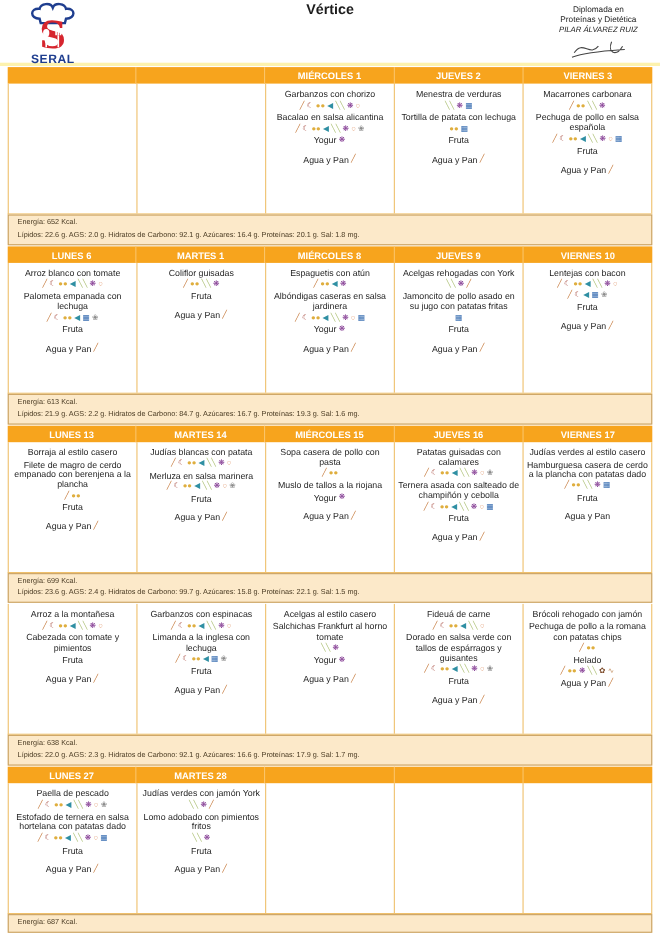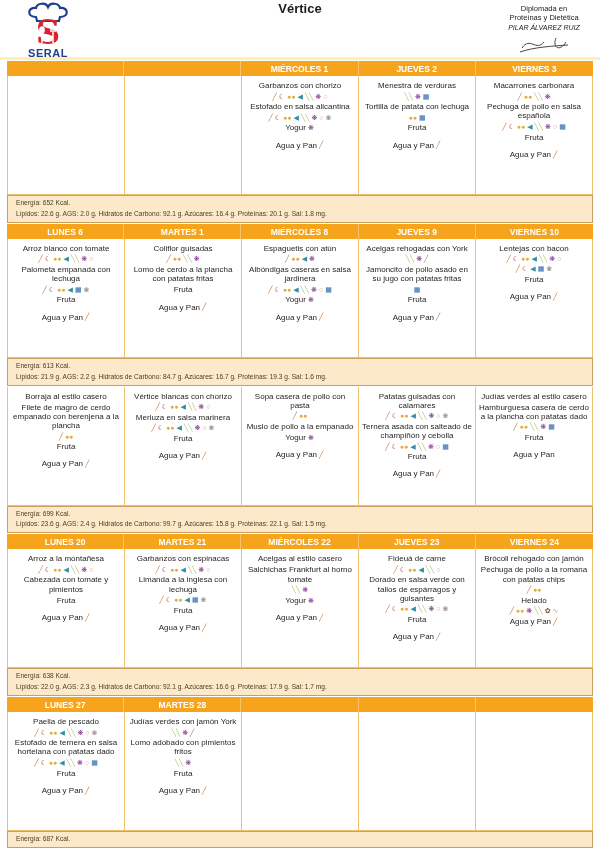--- a/index.html
+++ b/index.html
@@ -88,21 +88,21 @@
           <div class="dh">MIÉRCOLES 1</div>
           <div class="dh">JUEVES 2</div>
           <div class="dh">VIERNES 3</div>
         </div>
         <div class="body-row">
           <div class="cell"></div>
           <div class="cell"></div>
           <div class="cell">
             <div class="line"><span class="txt">Garbanzos con chorizo</span></div>
             <div class="line icon-row"><span class="icon" style="color: rgb(197, 121, 59);">╱</span><span class="icon" style="color: rgb(154, 51, 38);">☾</span><span class="icon" style="color: rgb(223, 174, 62);">●●</span><span class="icon" style="color: rgb(47, 143, 163);">◀</span><span class="icon" style="color: rgb(174, 193, 119);">╲╲</span><span class="icon" style="color: rgb(123, 45, 139);">❋</span><span class="icon" style="color: rgb(226, 160, 122);">○</span></div>
-            <div class="line"><span class="txt">Estofado en salsa alicantina</span></div>
+            <div class="line"><span class="txt">Bacalao en salsa alicantina</span></div>
             <div class="line icon-row"><span class="icon" style="color: rgb(197, 121, 59);">╱</span><span class="icon" style="color: rgb(154, 51, 38);">☾</span><span class="icon" style="color: rgb(223, 174, 62);">●●</span><span class="icon" style="color: rgb(47, 143, 163);">◀</span><span class="icon" style="color: rgb(174, 193, 119);">╲╲</span><span class="icon" style="color: rgb(123, 45, 139);">❋</span><span class="icon" style="color: rgb(226, 160, 122);">○</span><span class="icon" style="color: rgb(140, 140, 140);">❀</span></div>
             <div class="line"><span class="txt">Yogur</span><span class="icon" style="color: rgb(123, 45, 139);">❋</span></div>
             <div class="line gap"><span class="txt">Agua y Pan</span><span class="icon" style="color: rgb(197, 121, 59);">╱</span></div>
           </div>
           <div class="cell">
             <div class="line"><span class="txt">Menestra de verduras</span></div>
             <div class="line icon-row"><span class="icon" style="color: rgb(174, 193, 119);">╲╲</span><span class="icon" style="color: rgb(123, 45, 139);">❋</span><span class="icon" style="color: rgb(48, 104, 174);">▦</span></div>
             <div class="line"><span class="txt">Tortilla de patata con lechuga</span></div>
             <div class="line icon-row"><span class="icon" style="color: rgb(223, 174, 62);">●●</span><span class="icon" style="color: rgb(48, 104, 174);">▦</span></div>
             <div class="line"><span class="txt">Fruta</span></div>
@@ -135,21 +135,20 @@
             <div class="line"><span class="txt">Arroz blanco con tomate</span></div>
             <div class="line icon-row"><span class="icon" style="color: rgb(197, 121, 59);">╱</span><span class="icon" style="color: rgb(154, 51, 38);">☾</span><span class="icon" style="color: rgb(223, 174, 62);">●●</span><span class="icon" style="color: rgb(47, 143, 163);">◀</span><span class="icon" style="color: rgb(174, 193, 119);">╲╲</span><span class="icon" style="color: rgb(123, 45, 139);">❋</span><span class="icon" style="color: rgb(226, 160, 122);">○</span></div>
             <div class="line"><span class="txt">Palometa empanada con lechuga</span></div>
             <div class="line icon-row"><span class="icon" style="color: rgb(197, 121, 59);">╱</span><span class="icon" style="color: rgb(154, 51, 38);">☾</span><span class="icon" style="color: rgb(223, 174, 62);">●●</span><span class="icon" style="color: rgb(47, 143, 163);">◀</span><span class="icon" style="color: rgb(48, 104, 174);">▦</span><span class="icon" style="color: rgb(140, 140, 140);">❀</span></div>
             <div class="line"><span class="txt">Fruta</span></div>
             <div class="line gap"><span class="txt">Agua y Pan</span><span class="icon" style="color: rgb(197, 121, 59);">╱</span></div>
           </div>
           <div class="cell">
             <div class="line"><span class="txt">Coliflor guisadas</span></div>
             <div class="line icon-row"><span class="icon" style="color: rgb(197, 121, 59);">╱</span><span class="icon" style="color: rgb(223, 174, 62);">●●</span><span class="icon" style="color: rgb(174, 193, 119);">╲╲</span><span class="icon" style="color: rgb(123, 45, 139);">❋</span></div>
-            <div class="line"><span class="txt">Lomo de cerdo a la plancha con patatas fritas</span></div>
             <div class="line"><span class="txt">Fruta</span></div>
             <div class="line gap"><span class="txt">Agua y Pan</span><span class="icon" style="color: rgb(197, 121, 59);">╱</span></div>
           </div>
           <div class="cell">
             <div class="line"><span class="txt">Espaguetis con atún</span></div>
             <div class="line icon-row"><span class="icon" style="color: rgb(197, 121, 59);">╱</span><span class="icon" style="color: rgb(223, 174, 62);">●●</span><span class="icon" style="color: rgb(47, 143, 163);">◀</span><span class="icon" style="color: rgb(123, 45, 139);">❋</span></div>
             <div class="line"><span class="txt">Albóndigas caseras en salsa jardinera</span></div>
             <div class="line icon-row"><span class="icon" style="color: rgb(197, 121, 59);">╱</span><span class="icon" style="color: rgb(154, 51, 38);">☾</span><span class="icon" style="color: rgb(223, 174, 62);">●●</span><span class="icon" style="color: rgb(47, 143, 163);">◀</span><span class="icon" style="color: rgb(174, 193, 119);">╲╲</span><span class="icon" style="color: rgb(123, 45, 139);">❋</span><span class="icon" style="color: rgb(226, 160, 122);">○</span><span class="icon" style="color: rgb(48, 104, 174);">▦</span></div>
             <div class="line"><span class="txt">Yogur</span><span class="icon" style="color: rgb(123, 45, 139);">❋</span></div>
             <div class="line gap"><span class="txt">Agua y Pan</span><span class="icon" style="color: rgb(197, 121, 59);">╱</span></div>
@@ -169,40 +168,47 @@
             <div class="line"><span class="txt">Fruta</span></div>
             <div class="line gap"><span class="txt">Agua y Pan</span><span class="icon" style="color: rgb(197, 121, 59);">╱</span></div>
           </div>
         </div>
         <div class="nutri">
           <div>Energía: 613 Kcal.</div>
           <div>Lípidos: 21.9 g. AGS: 2.2 g. Hidratos de Carbono: 84.7 g. Azúcares: 16.7 g. Proteínas: 19.3 g. Sal: 1.6 mg.</div>
         </div>
       </div>
       <div class="week">
+        <div class="dh-row">
+          <div class="dh">LUNES 13</div>
+          <div class="dh">MARTES 14</div>
+          <div class="dh">MIÉRCOLES 15</div>
+          <div class="dh">JUEVES 16</div>
+          <div class="dh">VIERNES 17</div>
+        </div>
         <div class="body-row">
           <div class="cell">
             <div class="line"><span class="txt">Borraja al estilo casero</span></div>
             <div class="line"><span class="txt">Filete de magro de cerdo empanado con berenjena a la plancha</span></div>
             <div class="line icon-row"><span class="icon" style="color: rgb(197, 121, 59);">╱</span><span class="icon" style="color: rgb(223, 174, 62);">●●</span></div>
             <div class="line"><span class="txt">Fruta</span></div>
             <div class="line gap"><span class="txt">Agua y Pan</span><span class="icon" style="color: rgb(197, 121, 59);">╱</span></div>
           </div>
           <div class="cell">
-            <div class="line"><span class="txt">Vértice blancas con chorizo</span></div>
+            <div class="line"><span class="txt">Judías blancas con patata</span></div>
             <div class="line icon-row"><span class="icon" style="color: rgb(197, 121, 59);">╱</span><span class="icon" style="color: rgb(154, 51, 38);">☾</span><span class="icon" style="color: rgb(223, 174, 62);">●●</span><span class="icon" style="color: rgb(47, 143, 163);">◀</span><span class="icon" style="color: rgb(174, 193, 119);">╲╲</span><span class="icon" style="color: rgb(123, 45, 139);">❋</span><span class="icon" style="color: rgb(226, 160, 122);">○</span></div>
             <div class="line"><span class="txt">Merluza en salsa marinera</span></div>
             <div class="line icon-row"><span class="icon" style="color: rgb(197, 121, 59);">╱</span><span class="icon" style="color: rgb(154, 51, 38);">☾</span><span class="icon" style="color: rgb(223, 174, 62);">●●</span><span class="icon" style="color: rgb(47, 143, 163);">◀</span><span class="icon" style="color: rgb(174, 193, 119);">╲╲</span><span class="icon" style="color: rgb(123, 45, 139);">❋</span><span class="icon" style="color: rgb(226, 160, 122);">○</span><span class="icon" style="color: rgb(140, 140, 140);">❀</span></div>
             <div class="line"><span class="txt">Fruta</span></div>
             <div class="line gap"><span class="txt">Agua y Pan</span><span class="icon" style="color: rgb(197, 121, 59);">╱</span></div>
           </div>
           <div class="cell">
             <div class="line"><span class="txt">Sopa casera de pollo con pasta</span></div>
             <div class="line icon-row"><span class="icon" style="color: rgb(197, 121, 59);">╱</span><span class="icon" style="color: rgb(223, 174, 62);">●●</span></div>
-            <div class="line"><span class="txt">Muslo de pollo a la empanado</span></div>
+            <div class="line"><span class="txt">Muslo de tallos a la riojana</span></div>
             <div class="line"><span class="txt">Yogur</span><span class="icon" style="color: rgb(123, 45, 139);">❋</span></div>
             <div class="line gap"><span class="txt">Agua y Pan</span><span class="icon" style="color: rgb(197, 121, 59);">╱</span></div>
           </div>
           <div class="cell">
             <div class="line"><span class="txt">Patatas guisadas con calamares</span></div>
             <div class="line icon-row"><span class="icon" style="color: rgb(197, 121, 59);">╱</span><span class="icon" style="color: rgb(154, 51, 38);">☾</span><span class="icon" style="color: rgb(223, 174, 62);">●●</span><span class="icon" style="color: rgb(47, 143, 163);">◀</span><span class="icon" style="color: rgb(174, 193, 119);">╲╲</span><span class="icon" style="color: rgb(123, 45, 139);">❋</span><span class="icon" style="color: rgb(226, 160, 122);">○</span><span class="icon" style="color: rgb(140, 140, 140);">❀</span></div>
             <div class="line"><span class="txt">Ternera asada con salteado de champiñón y cebolla</span></div>
             <div class="line icon-row"><span class="icon" style="color: rgb(197, 121, 59);">╱</span><span class="icon" style="color: rgb(154, 51, 38);">☾</span><span class="icon" style="color: rgb(223, 174, 62);">●●</span><span class="icon" style="color: rgb(47, 143, 163);">◀</span><span class="icon" style="color: rgb(174, 193, 119);">╲╲</span><span class="icon" style="color: rgb(123, 45, 139);">❋</span><span class="icon" style="color: rgb(226, 160, 122);">○</span><span class="icon" style="color: rgb(48, 104, 174);">▦</span></div>
             <div class="line"><span class="txt">Fruta</span></div>
             <div class="line gap"><span class="txt">Agua y Pan</span><span class="icon" style="color: rgb(197, 121, 59);">╱</span></div>
@@ -214,27 +220,20 @@
             <div class="line"><span class="txt">Fruta</span></div>
             <div class="line gap"><span class="txt">Agua y Pan</span></div>
           </div>
         </div>
         <div class="nutri">
           <div>Energía: 699 Kcal.</div>
           <div>Lípidos: 23.6 g. AGS: 2.4 g. Hidratos de Carbono: 99.7 g. Azúcares: 15.8 g. Proteínas: 22.1 g. Sal: 1.5 mg.</div>
         </div>
       </div>
       <div class="week">
-        <div class="dh-row">
-          <div class="dh">LUNES 20</div>
-          <div class="dh">MARTES 21</div>
-          <div class="dh">MIÉRCOLES 22</div>
-          <div class="dh">JUEVES 23</div>
-          <div class="dh">VIERNES 24</div>
-        </div>
         <div class="body-row">
           <div class="cell">
             <div class="line"><span class="txt">Arroz a la montañesa</span></div>
             <div class="line icon-row"><span class="icon" style="color: rgb(197, 121, 59);">╱</span><span class="icon" style="color: rgb(154, 51, 38);">☾</span><span class="icon" style="color: rgb(223, 174, 62);">●●</span><span class="icon" style="color: rgb(47, 143, 163);">◀</span><span class="icon" style="color: rgb(174, 193, 119);">╲╲</span><span class="icon" style="color: rgb(123, 45, 139);">❋</span><span class="icon" style="color: rgb(226, 160, 122);">○</span></div>
             <div class="line"><span class="txt">Cabezada con tomate y pimientos</span></div>
             <div class="line"><span class="txt">Fruta</span></div>
             <div class="line gap"><span class="txt">Agua y Pan</span><span class="icon" style="color: rgb(197, 121, 59);">╱</span></div>
           </div>
           <div class="cell">
             <div class="line"><span class="txt">Garbanzos con espinacas</span></div>

